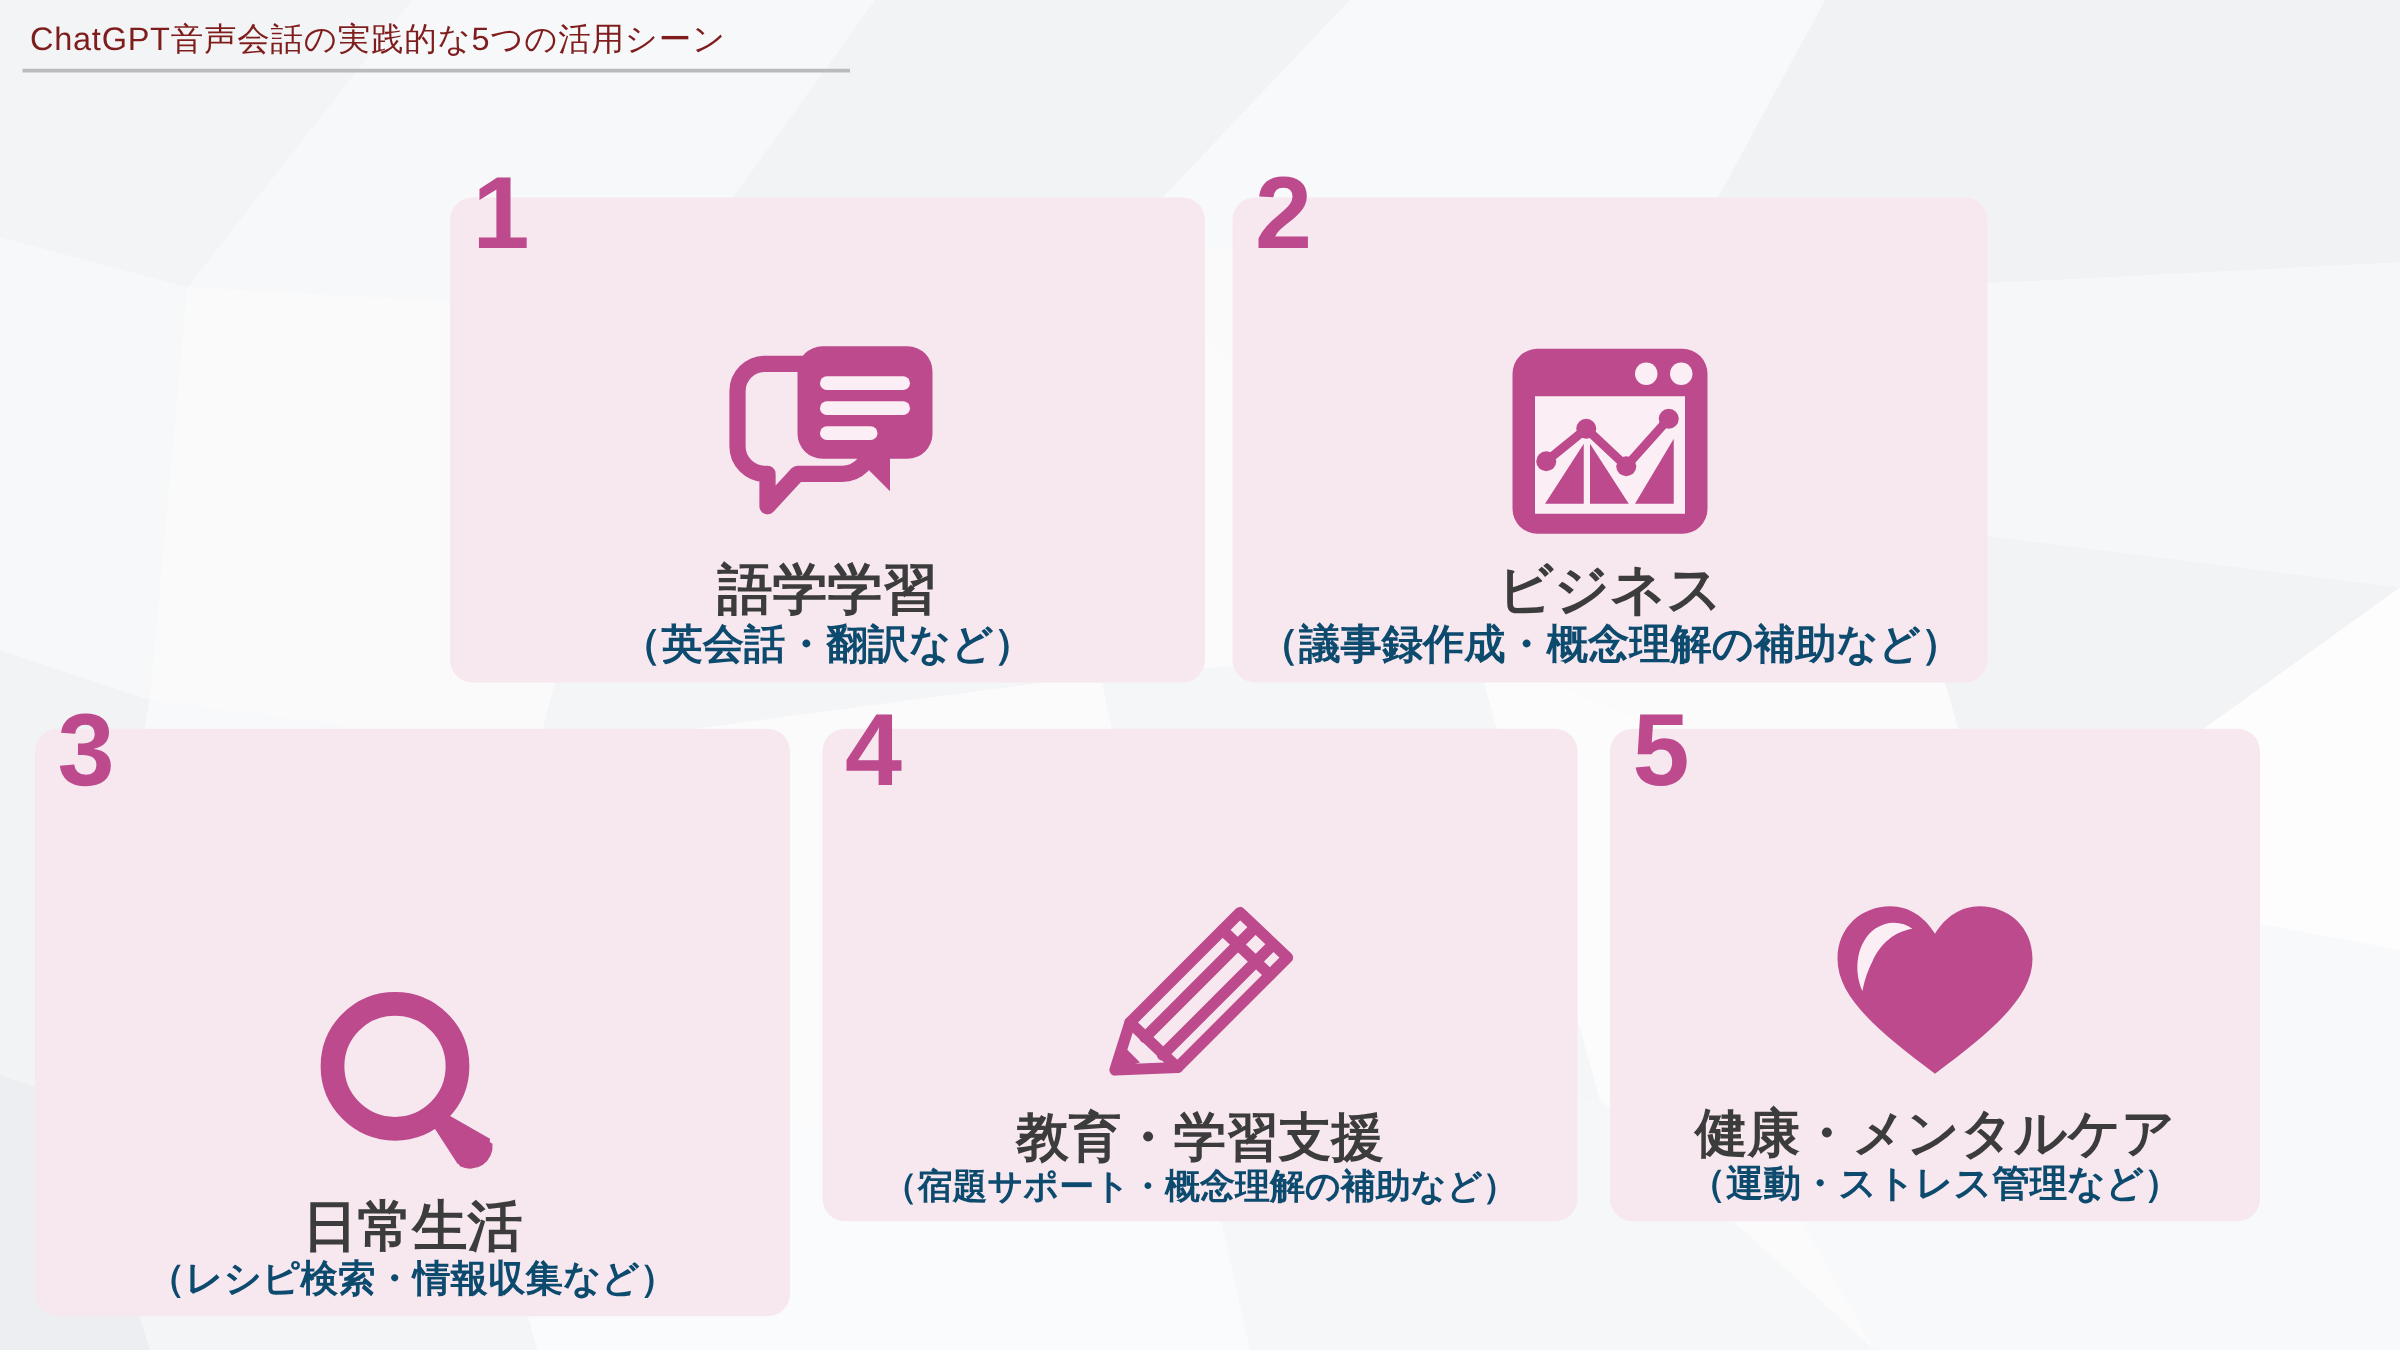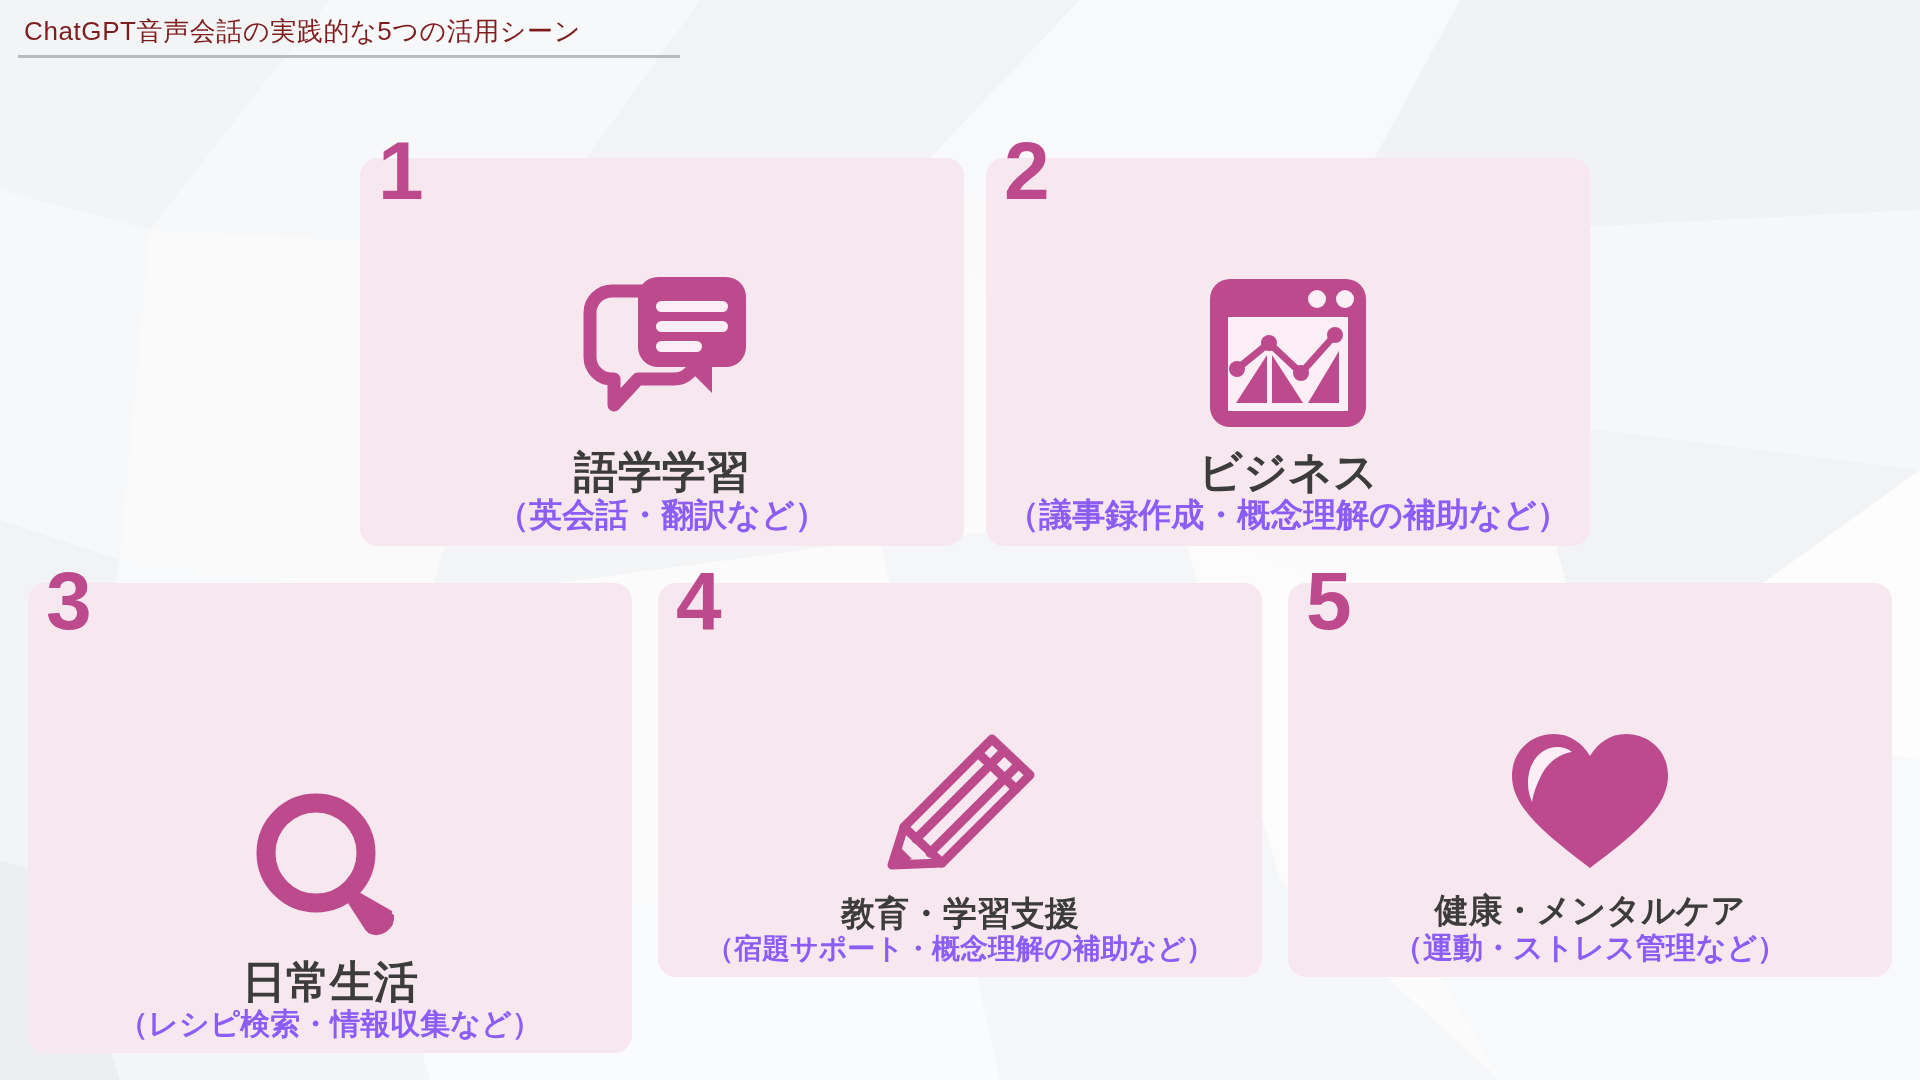--- a/index.html
+++ b/index.html
@@ -82,43 +82,43 @@
   }
   .card-label {
     font-weight: 700;
     color: #3c3c3c;
     text-align: center;
     line-height: 1.12;
     font-family: "Liberation Sans", "DejaVu Sans", sans-serif;
   }
   .card-sub {
     font-weight: 700;
-    color: #8b5cf6;
+    color: #0c4a6e;
     text-align: center;
     line-height: 1.15;
     white-space: nowrap;
     font-family: "Liberation Sans", "DejaVu Sans", sans-serif;
   }
 
   
   #card-1 { left: 360px;  top: 158px;  width: 604px; height: 388px; }
   #card-2 { left: 986px;  top: 158px;  width: 604px; height: 388px; padding-left: 33px; }
   
   #card-3 { left: 28px;   top: 583px;  width: 604px; height: 470px; }
   #card-4 { left: 658px;  top: 583px;  width: 604px; height: 394px; }
-  #card-5 { left: 1288px; top: 583px;  width: 604px; height: 394px; }
+  #card-5 { left: 1288px; top: 583px;  width: 520px; height: 394px; }
 
   #num-1 { left: 378px;  top: 138px; }
   #num-2 { left: 1004px; top: 138px; }
   #num-3 { left: 46px;   top: 568px; }
   #num-4 { left: 676px;  top: 568px; }
   #num-5 { left: 1306px; top: 568px; }
 
   .t-lg  { font-size: 44px; }
-  .t-md  { font-size: 34px; font-family: Liberation Serif, serif; }
+  .t-md  { font-size: 42px; }
   .s-lg  { font-size: 33px; }
   .s-md  { font-size: 30px; }
   .s-sm  { font-size: 28px; }
 </style>
 </head>
 <body>
 
 <svg id="bg-pattern" viewBox="0 0 1920 1080" preserveAspectRatio="none" xmlns="http://www.w3.org/2000/svg">
   <rect x="0" y="0" width="1920" height="1080" fill="#fbfbfc"></rect>
   <polygon points="0,0 330,0 150,230 0,190" fill="#f3f4f6"></polygon>

